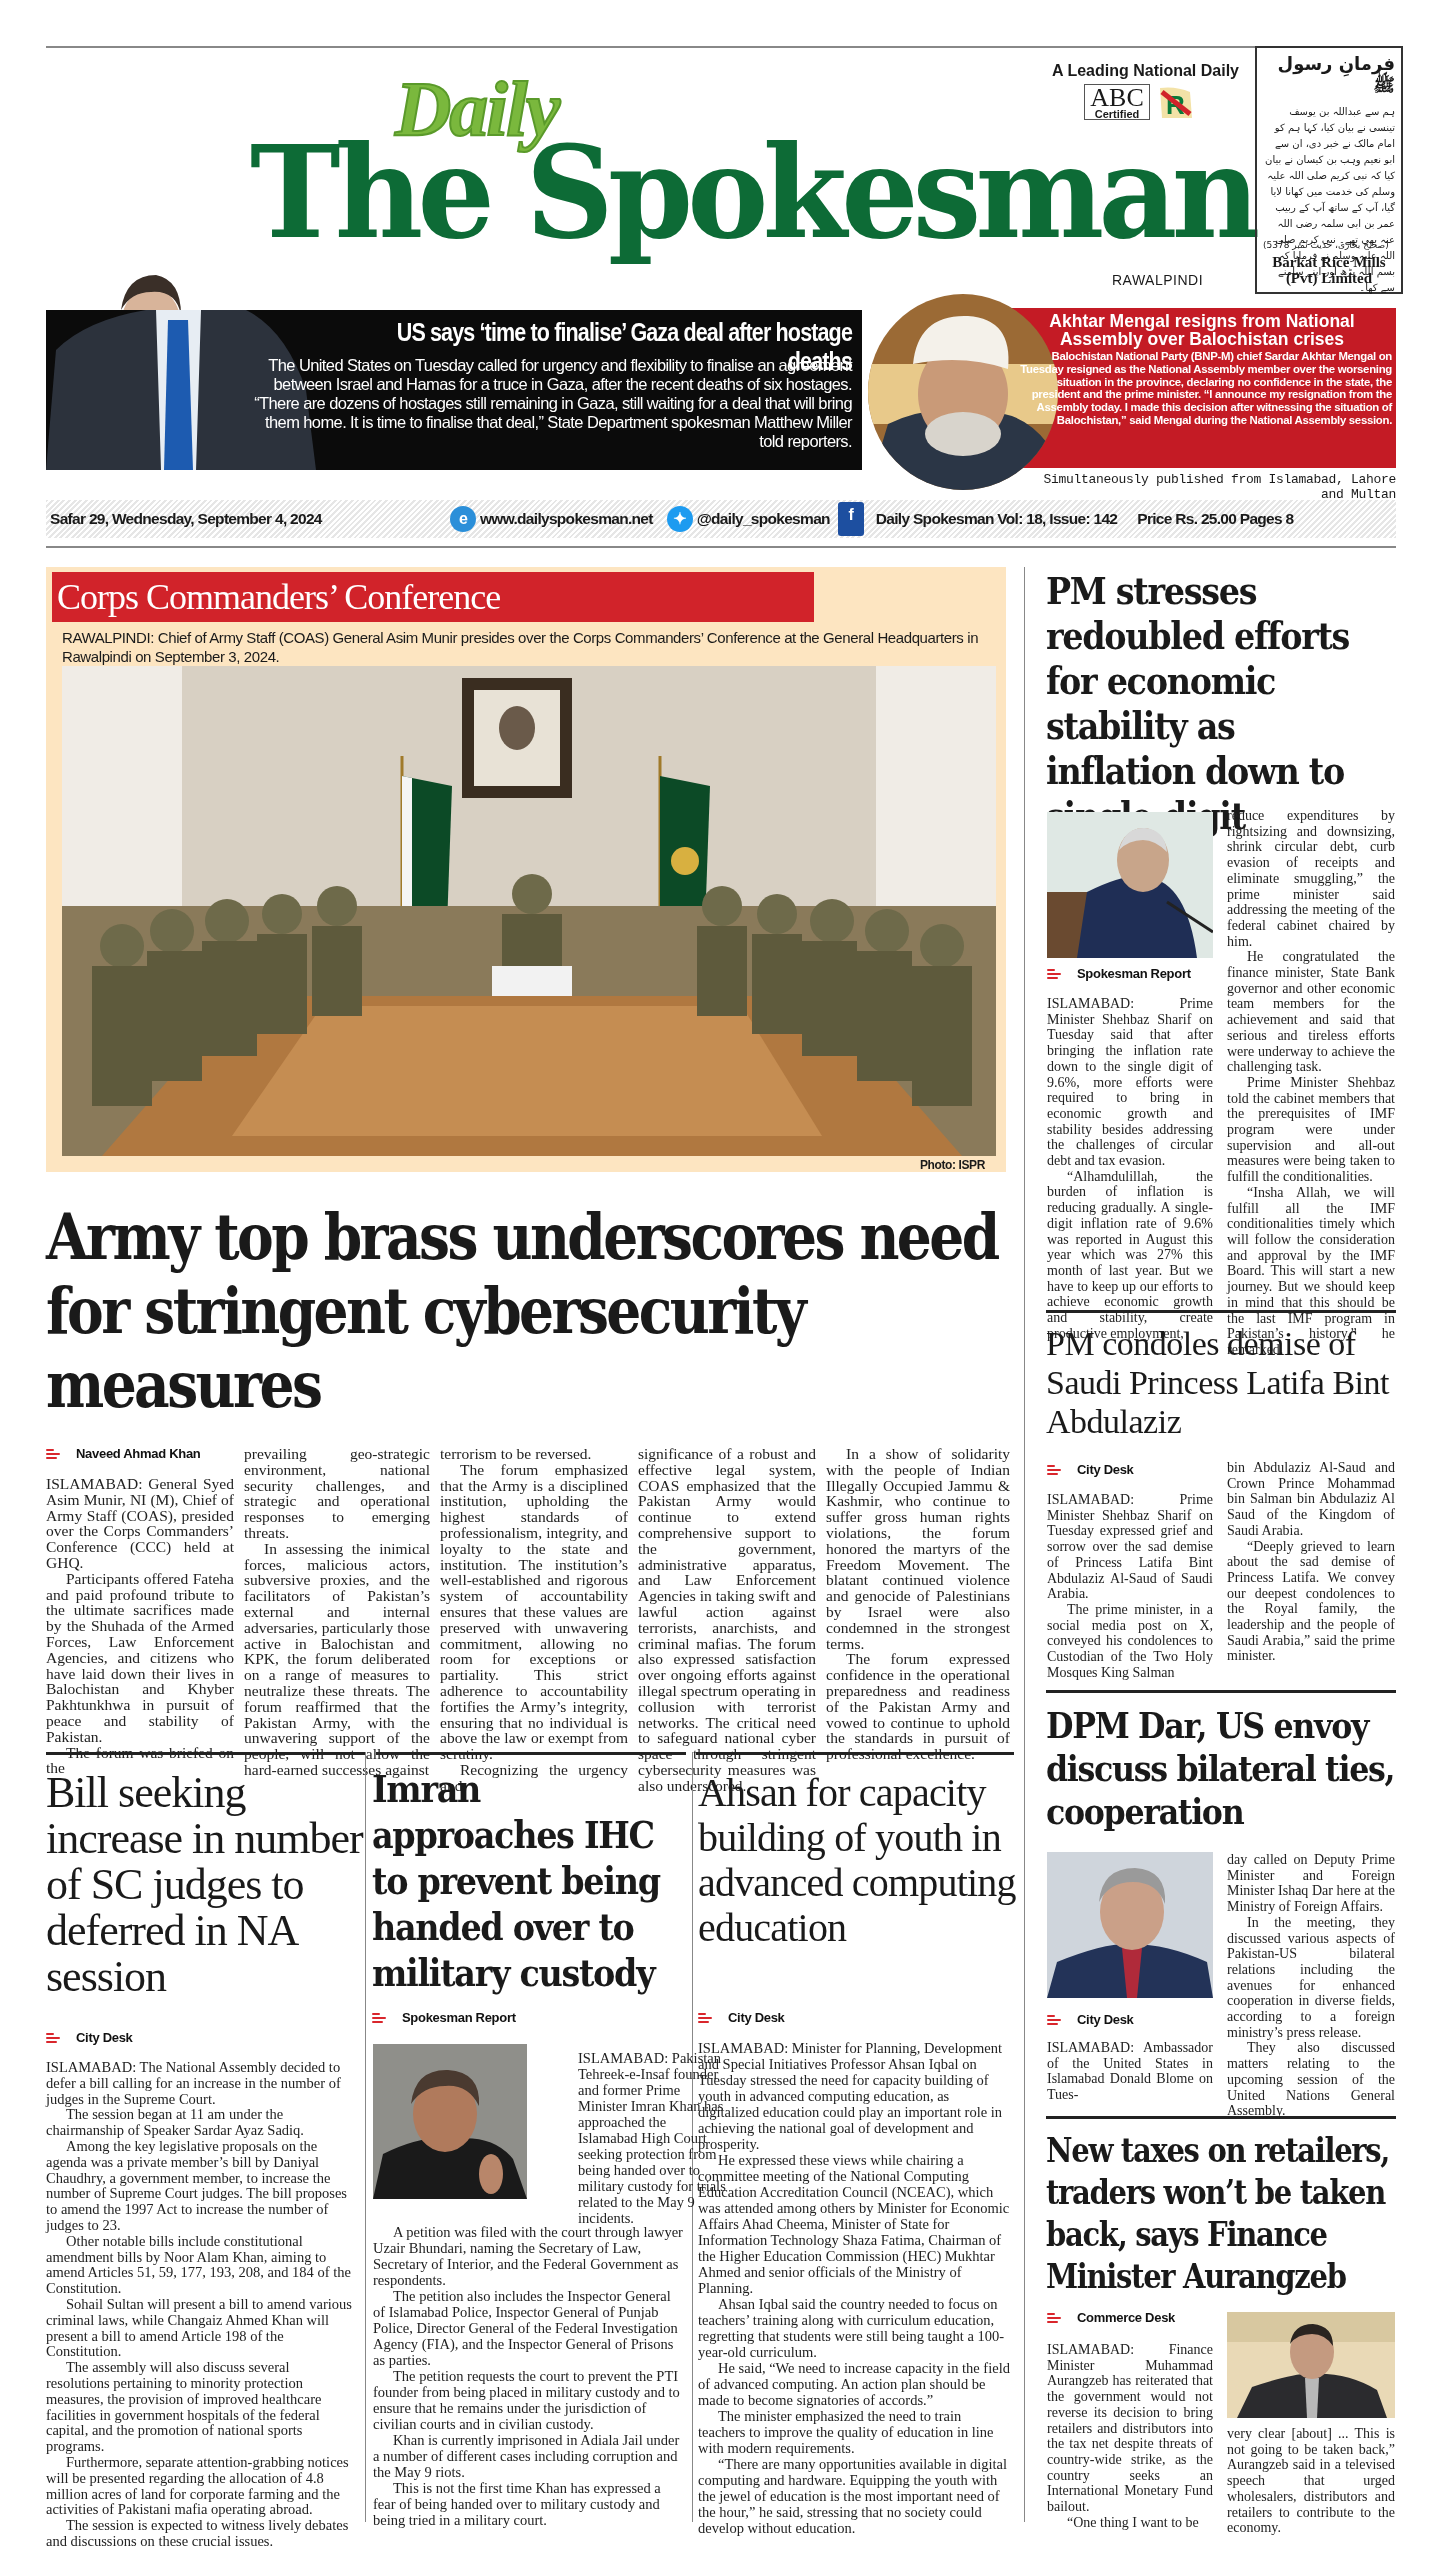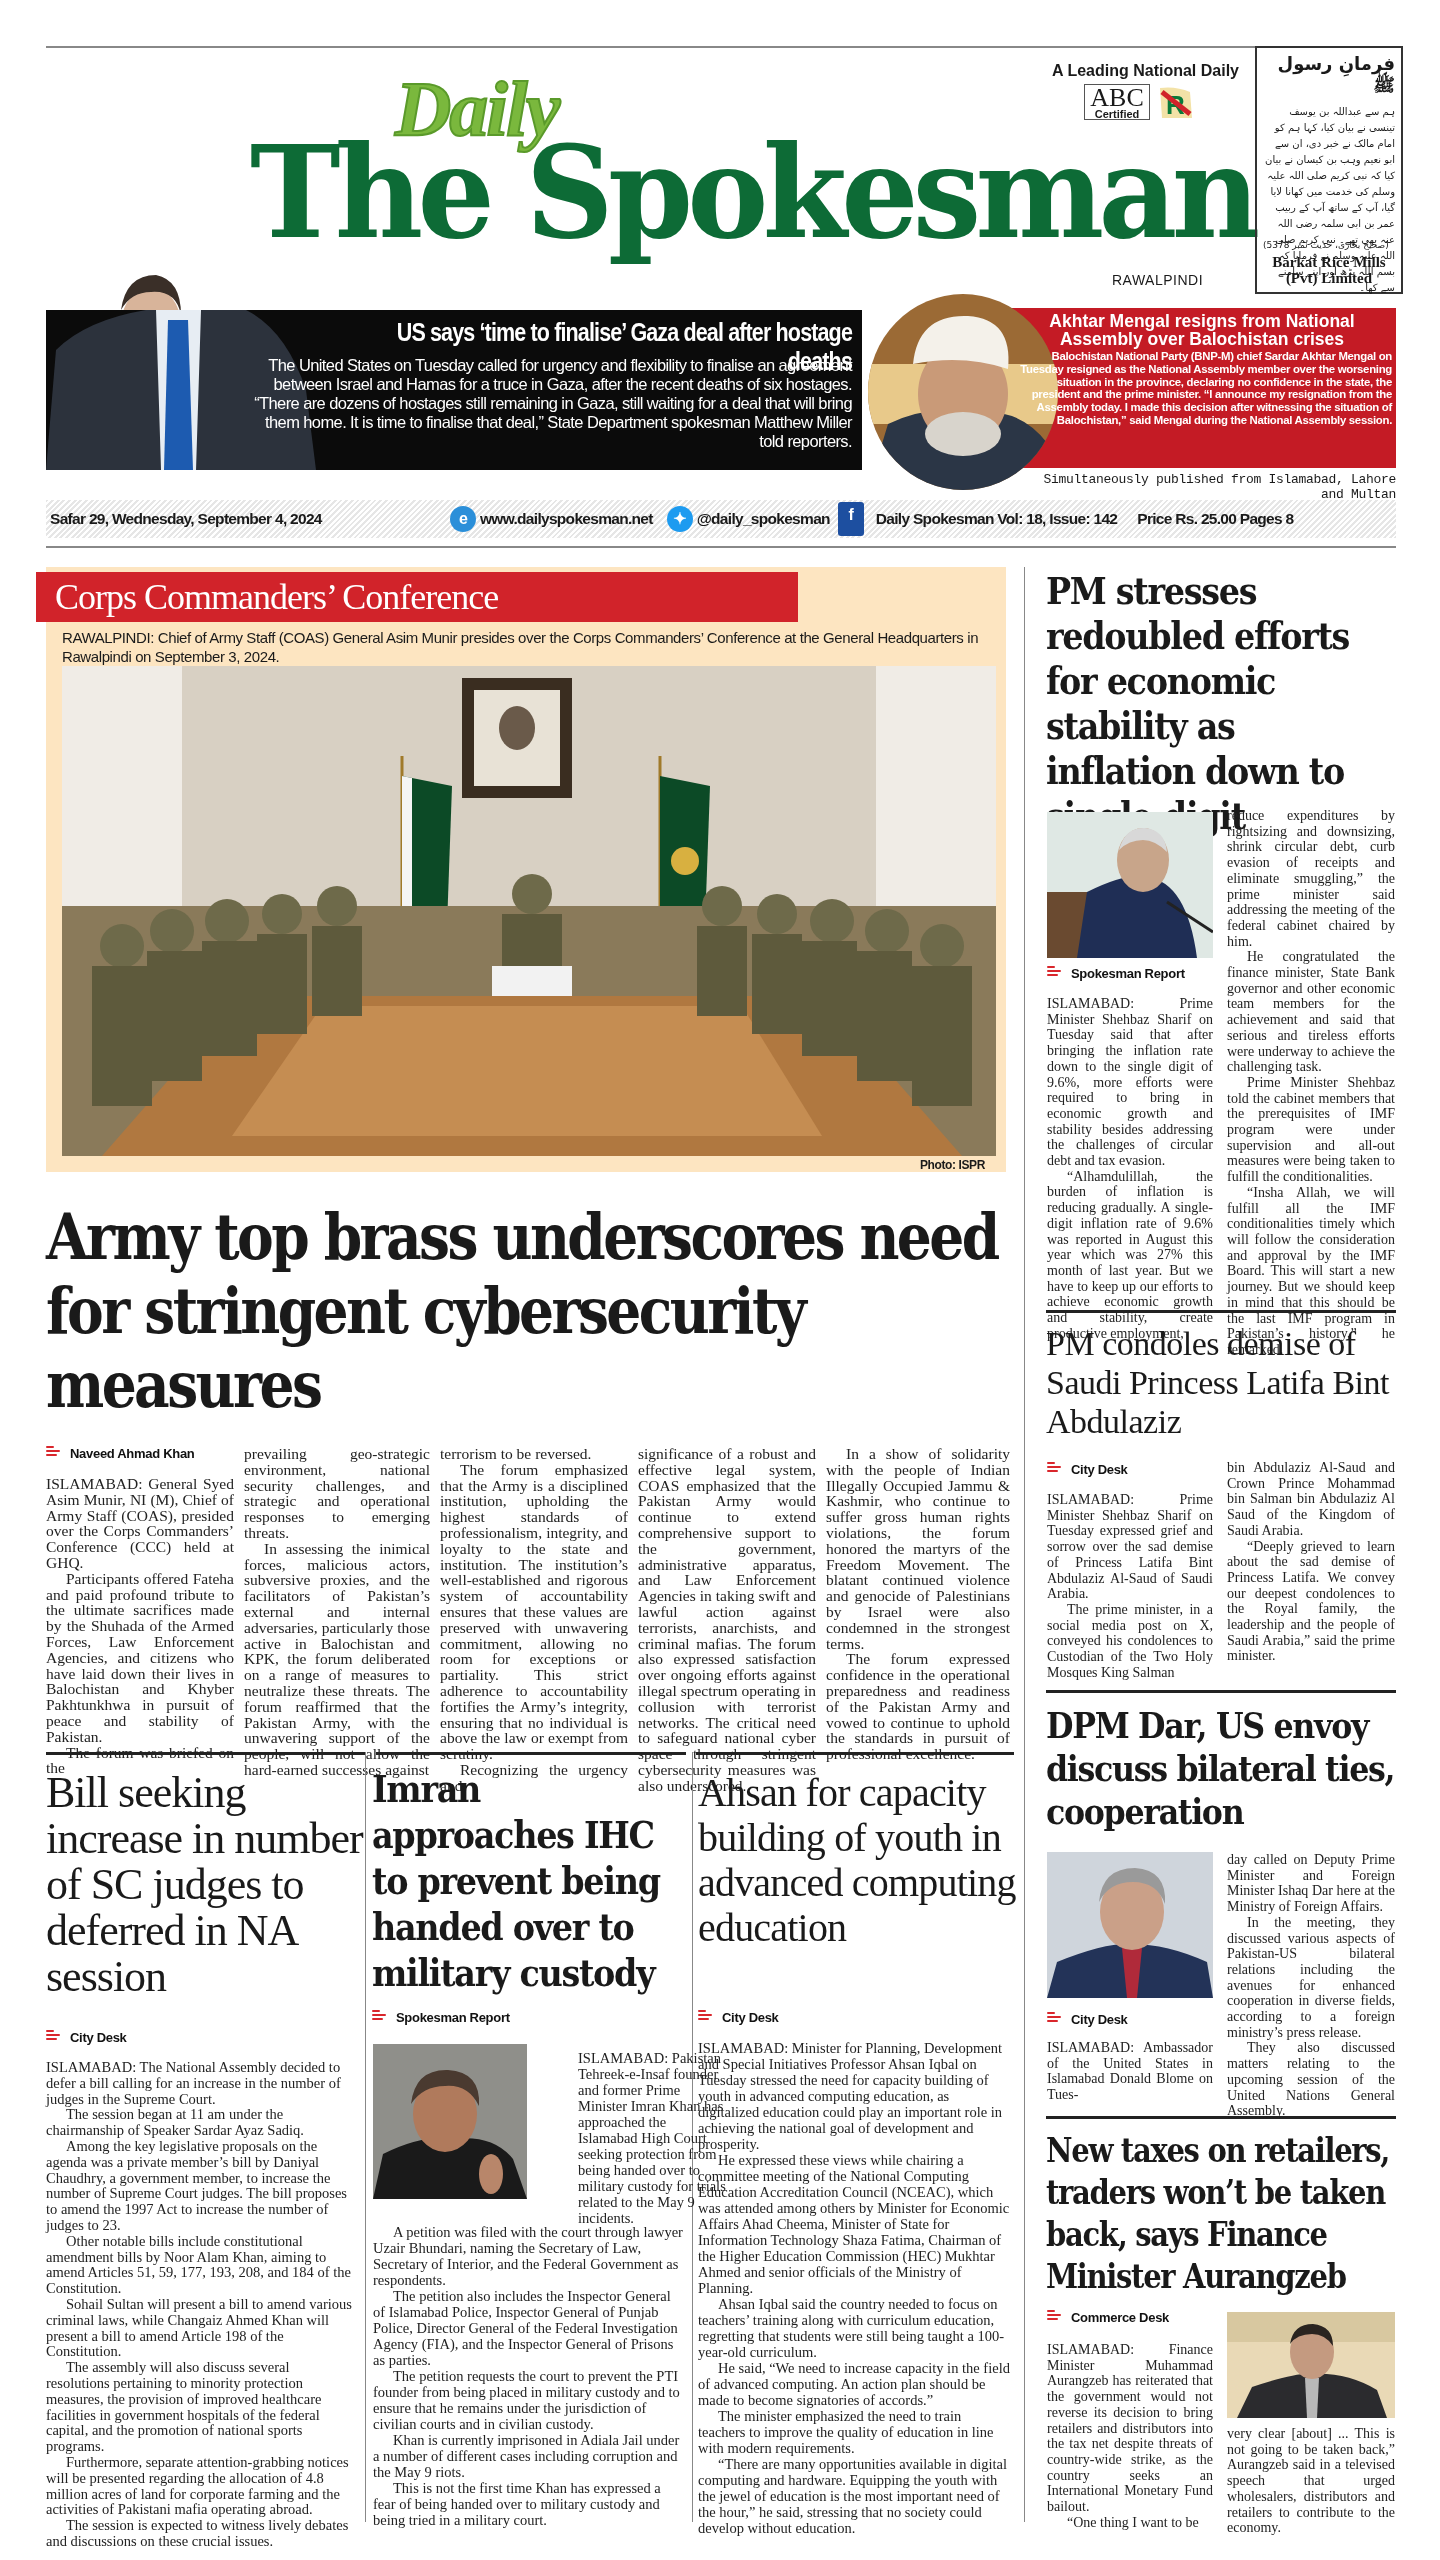--- a/index.html
+++ b/index.html
@@ -3,21 +3,21 @@
 <meta charset="utf-8">
 <style>
 *{box-sizing:border-box;margin:0;padding:0}
 html,body{width:1440px;height:2560px;background:#fff;overflow:hidden}
 body{position:relative;font-family:"DejaVu Serif",serif;color:#1a1a1a}
 .abs{position:absolute}
 .serif{font-family:"Liberation Serif","DejaVu Serif",serif}
 .body-text{font-family:"Liberation Serif","DejaVu Serif",serif;font-size:15.5px;line-height:15.8px;color:#222;text-align:justify;hyphens:auto}
 .body-text p{text-indent:20px}
 .body-text p.first{text-indent:0}
-.byline{font-family:"Liberation Sans","DejaVu Sans",sans-serif;font-weight:bold;font-size:13px;display:flex;align-items:flex-start;gap:10px;color:#111;letter-spacing:-0.3px}
+.byline{font-family:"Liberation Sans","DejaVu Sans",sans-serif;font-weight:bold;font-size:13px;display:flex;align-items:flex-end;gap:16px;color:#111;letter-spacing:-0.3px}
 .byicon{width:14px;height:12px;display:inline-block;position:relative}
 .byicon i{position:absolute;left:0;height:2px;background:#d9262c;border-radius:1px}
 .rule{position:absolute;height:3px;background:#222}
 .vrule{position:absolute;width:1px;background:#888}
 .photo{position:absolute;overflow:hidden}
 
 .top-rule{left:46px;top:46px;width:1348px;height:2px;background:#888}
 .daily-word{left:395px;top:64px;font-family:"Liberation Serif",serif;font-weight:bold;font-style:italic;color:#7ab83d;font-size:78px;letter-spacing:-2px;-webkit-text-stroke:2px #5a9a2a}
 .spokes-word{left:250px;top:128px;font-family:"DejaVu Serif",serif;font-weight:bold;color:#0d6b36;font-size:128px;letter-spacing:-6px;line-height:1;transform:scaleX(0.95);transform-origin:left}
 .tagline{left:1052px;top:62px;font-family:"Liberation Sans",sans-serif;font-weight:bold;font-size:16px}
@@ -35,21 +35,21 @@
 .us-body{left:240px;top:356px;width:612px;text-align:right;color:#fff;font-family:"Liberation Sans",sans-serif;font-size:16.5px;line-height:19px;letter-spacing:-0.6px}
 
 .red-box{left:1000px;top:308px;width:396px;height:160px;background:#c41b25}
 .red-title{left:1012px;top:312px;width:380px;text-align:center;color:#fff;font-family:"Liberation Sans",sans-serif;font-weight:bold;font-size:17.5px;line-height:18px}
 .red-body{left:1012px;top:350px;width:380px;text-align:right;color:#fff;font-family:"Liberation Sans",sans-serif;font-weight:bold;font-size:11.4px;line-height:12.8px;letter-spacing:-0.3px}
 .simul{left:1040px;top:472px;width:356px;text-align:right;font-family:Liberation Mono, monospace;font-size:13px;letter-spacing:-0.3px}
 .info-strip{left:46px;top:500px;width:1350px;height:38px;background:repeating-linear-gradient(135deg,#e6e6e6 0 2px,#fff 2px 4px);display:flex;align-items:center;font-family:"Liberation Sans",sans-serif;font-weight:bold;font-size:15.5px;letter-spacing:-0.7px}
 .info-strip .ic{display:inline-block;width:26px;height:26px;border-radius:50%;margin-right:4px;color:#fff;text-align:center;line-height:26px;font-size:16px}
 
 .cc-wrap{left:46px;top:567px;width:960px;height:605px;background:#fde5c1}
-.cc-head{left:36px;top:572px;width:762px;height:50px;background:#d1232a;color:#fff;font-family:"Liberation Serif",serif;font-size:36px;line-height:50px;padding-left:19px;letter-spacing:-1px}
+.cc-head{left:52px;top:572px;width:762px;height:50px;background:#d1232a;color:#fff;font-family:"Liberation Serif",serif;font-size:36px;line-height:50px;padding-left:5px;letter-spacing:-1px}
 .cc-cap{left:62px;top:628px;width:935px;font-family:"Liberation Sans",sans-serif;font-size:15px;line-height:19px;letter-spacing:-0.4px}
 .cc-photo{left:62px;top:666px;width:934px;height:490px;background:linear-gradient(#d9d2c6 0 40%,#ccc1ae 40% 55%,#7a6a4a 55% 62%,#b48a58 62% 100%)}
 .cc-credit{left:920px;top:1158px;font-family:"Liberation Sans",sans-serif;font-size:12px;font-weight:bold;letter-spacing:-0.4px}
 .lead-head{left:46px;top:1200px;width:970px;font-family:"DejaVu Serif",serif;font-weight:bold;font-size:64px;line-height:74px;letter-spacing:-3px;transform:scaleX(0.86);transform-origin:left;width:1130px}
 .col{position:absolute}
 
 .rhead-bold{font-family:"DejaVu Serif",serif;font-weight:bold;letter-spacing:-1.5px;transform:scaleX(0.88);transform-origin:left}
 .rhead-light{font-family:"Liberation Serif",serif;font-weight:normal;letter-spacing:-0.5px}
 </style>
 </head>

